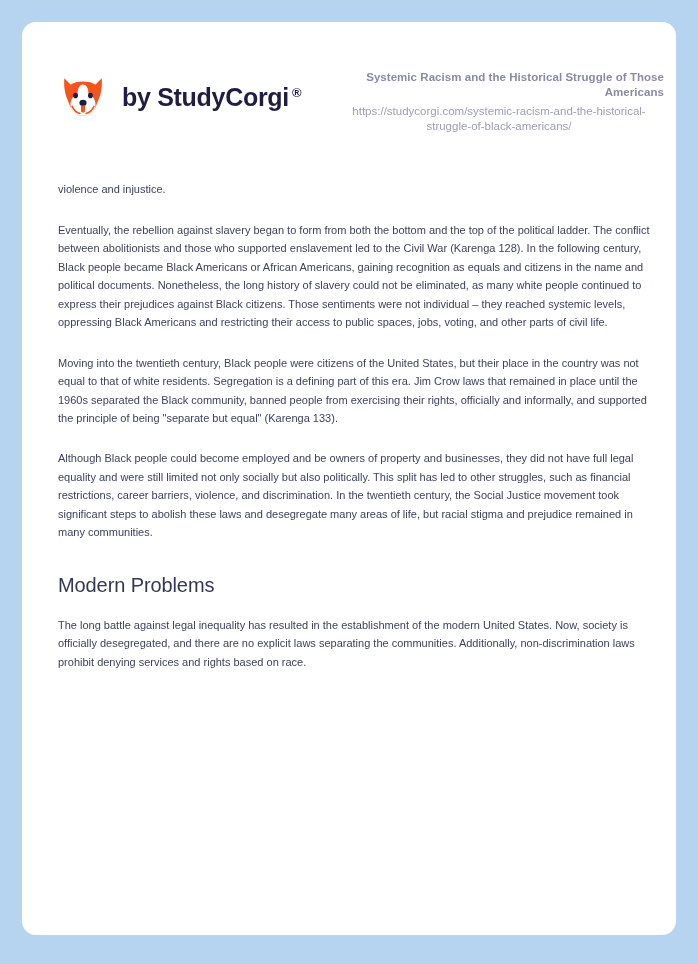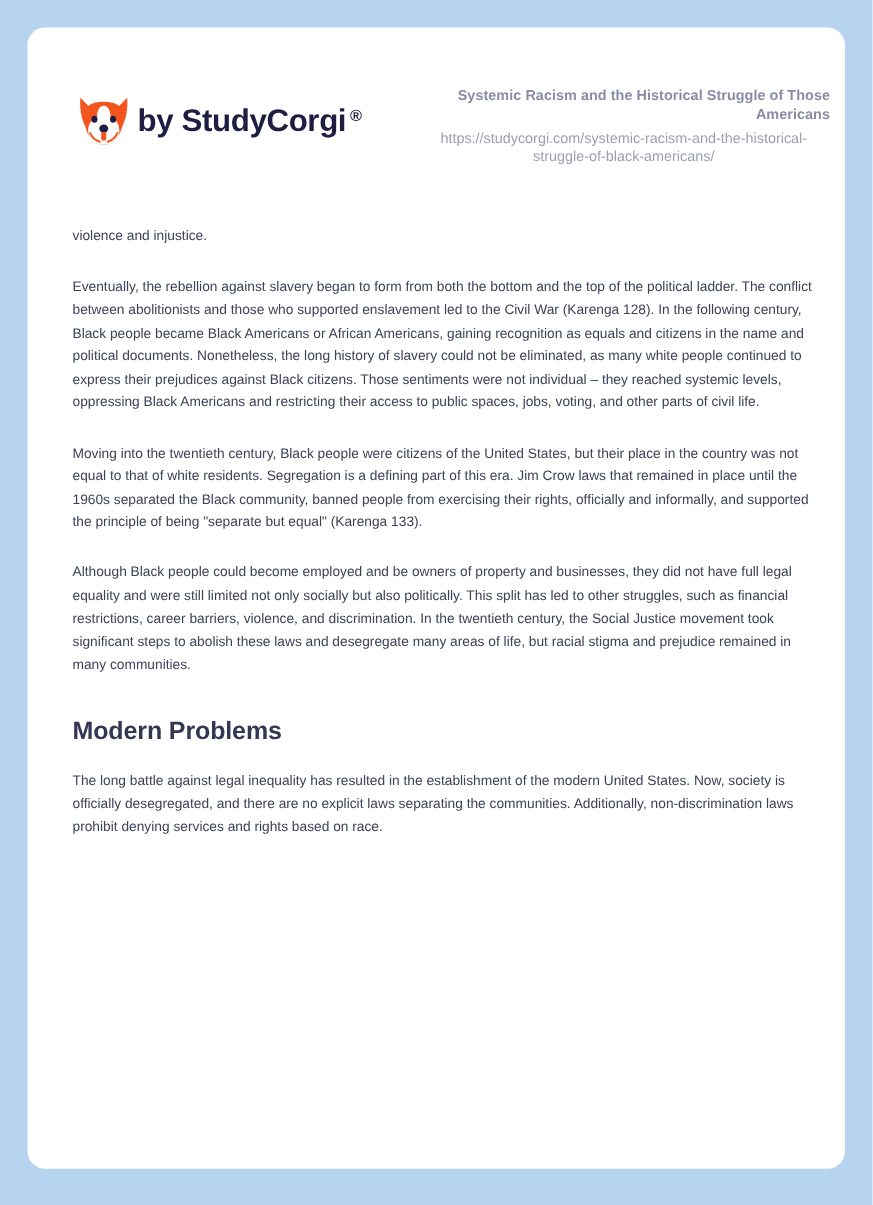--- a/index.html
+++ b/index.html
@@ -38,21 +38,21 @@
     padding-top: 6px;
   }
   .brand-mark {
     width: 50px;
     height: 50px;
     flex: 0 0 auto;
   }
   .brand-text {
     display: flex;
     align-items: flex-start;
-    margin-left: 2px;
+    margin-left: 14px;
     color: #1e1e42;
     font-size: 25px;
     font-weight: bold;
     letter-spacing: -0.3px;
     line-height: 1;
     white-space: nowrap;
   }
   .brand-reg {
     font-size: 13px;
     font-weight: bold;
@@ -93,21 +93,21 @@
     font-size: 11px;
     line-height: 1.68;
     margin: 0 0 22px 0;
   }
   .doc-body p:last-child {
     margin-bottom: 9px;
   }
   .section-heading {
     color: #343754;
     font-size: 20px;
-    font-weight: bold;
+    font-weight: normal;
     line-height: 1.3;
     margin: 30px 0 18px 0;
     letter-spacing: -0.1px;
   }
 </style>
 </head>
 <body>
 
 <div class="page-card">
 

